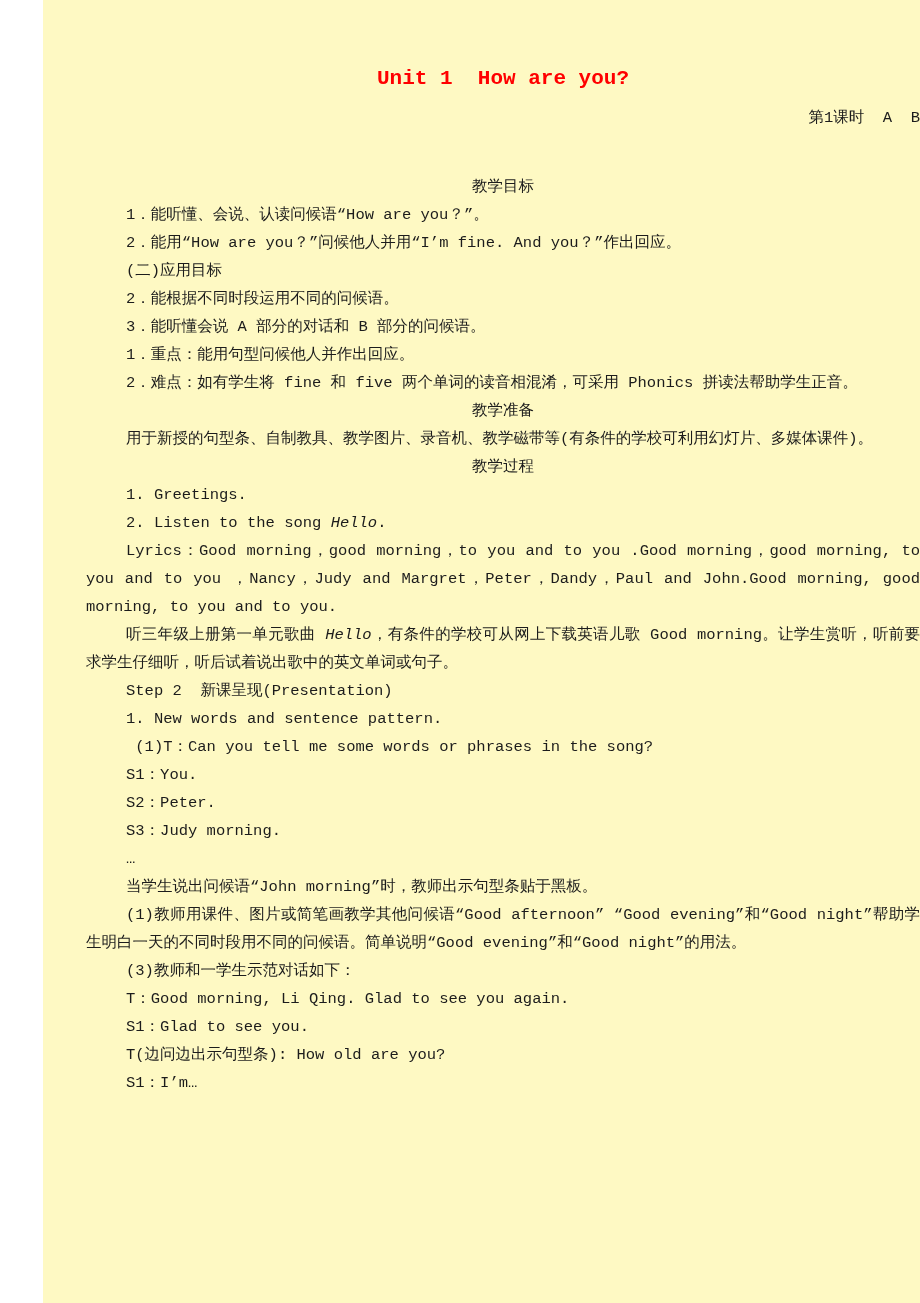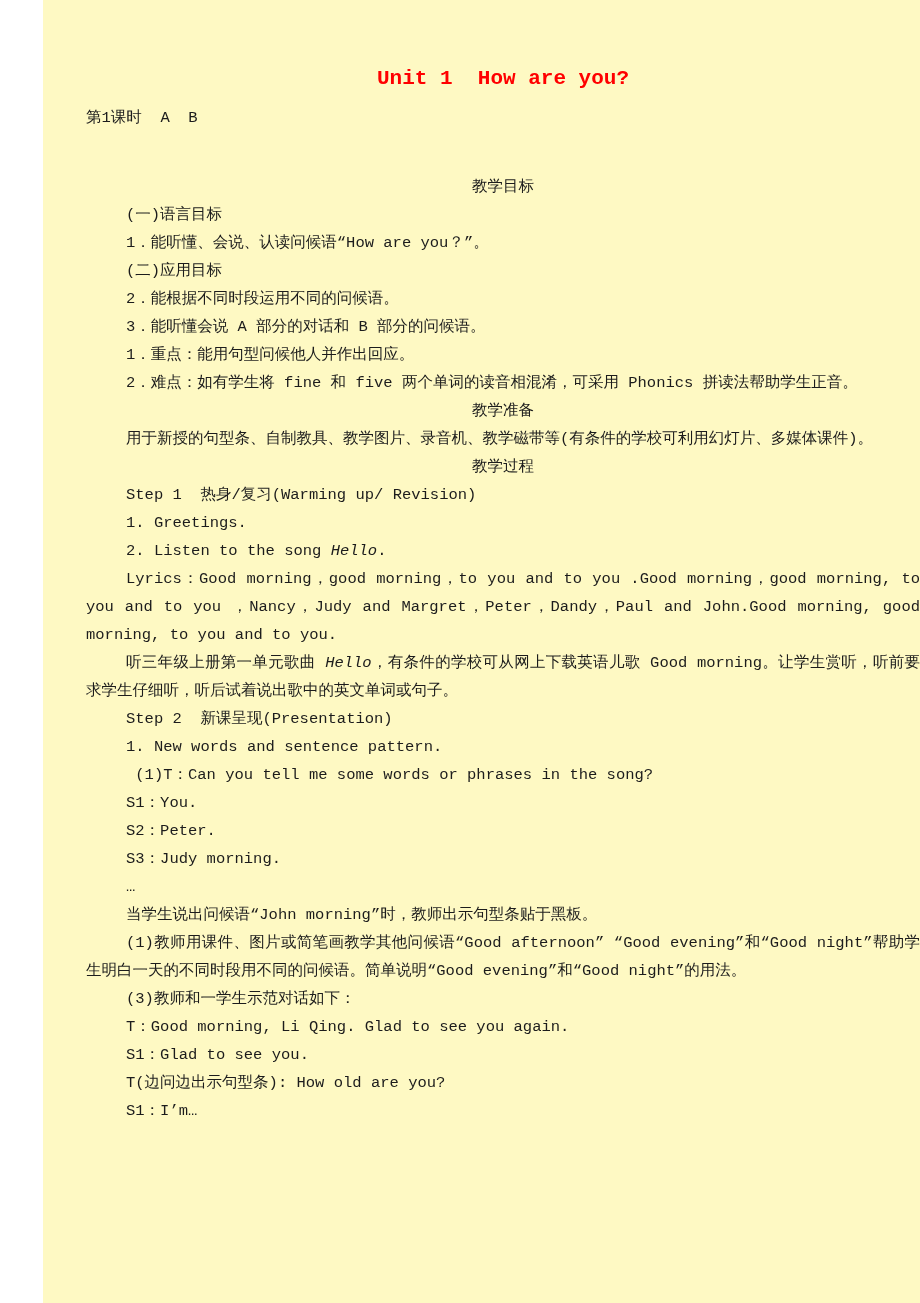--- a/index.html
+++ b/index.html
@@ -20,21 +20,21 @@
     margin: 0 0 8px 0;
     text-align: center;
     font-size: 21px;
     font-weight: bold;
     line-height: 34px;
     white-space: pre-wrap;
     color: #ff0000;
   }
   .subtitle {
     margin: 0 0 41px 0;
-    text-align: left;
+    text-align: right;
     white-space: pre-wrap;
   }
   .doc-body p {
     margin: 0;
     text-align: justify;
     white-space: pre-wrap;
   }
   .doc-body p.heading {
     text-align: center;
     text-indent: 0;
@@ -45,31 +45,30 @@
   .doc-body i { font-style: italic; }
 </style>
 </head>
 <body>
 
 <div class="page">
   <h1 class="title" style="color: rgb(255, 0, 0);">Unit 1  How are you?</h1>
   <div class="subtitle">第1课时  A  B</div>
   <div class="doc-body">
       <p class="heading"><span>教学目标</span></p>
-      <p class="body"><span>(一)语言目标</span></p>
       <p class="body"><span>1．能听懂、会说、认读问候语“How are you？”。</span></p>
+      <p class="body"><span>2．能用“How are you？”问候他人并用“I’m fine. And you？”作出回应。</span></p>
       <p class="body"><span>(二)应用目标</span></p>
       <p class="body"><span>2．能根据不同时段运用不同的问候语。</span></p>
       <p class="body"><span>3．能听懂会说 A 部分的对话和 B 部分的问候语。</span></p>
       <p class="body"><span>1．重点：能用句型问候他人并作出回应。</span></p>
       <p class="body"><span>2．难点：如有学生将 fine 和 five 两个单词的读音相混淆，可采用 Phonics 拼读法帮助学生正音。</span></p>
       <p class="heading"><span>教学准备</span></p>
       <p class="body"><span>用于新授的句型条、自制教具、教学图片、录音机、教学磁带等(有条件的学校可利用幻灯片、多媒体课件)。</span></p>
       <p class="heading"><span>教学过程</span></p>
-      <p class="body"><span>Step 1  热身/复习(Warming up/ Revision)</span></p>
       <p class="body"><span>1. Greetings.</span></p>
       <p class="body"><span>2. Listen to the song </span><i>Hello</i><span>.</span></p>
       <p class="body"><span>Lyrics：Good morning，good morning，to you and to you .Good morning，good morning, to you and to you ，Nancy，Judy and Margret，Peter，Dandy，Paul and John.Good morning, good morning, to you and to you.</span></p>
       <p class="body"><span>听三年级上册第一单元歌曲 </span><i>Hello</i><span>，有条件的学校可从网上下载英语儿歌 Good morning。让学生赏听，听前要求学生仔细听，听后试着说出歌中的英文单词或句子。</span></p>
       <p class="body"><span>Step 2  新课呈现(Presentation)</span></p>
       <p class="body"><span>1. New words and sentence pattern.</span></p>
       <p class="body"><span> (1)T：Can you tell me some words or phrases in the song?</span></p>
       <p class="body"><span>S1：You.</span></p>
       <p class="body"><span>S2：Peter.</span></p>
       <p class="body"><span>S3：Judy morning.</span></p>

